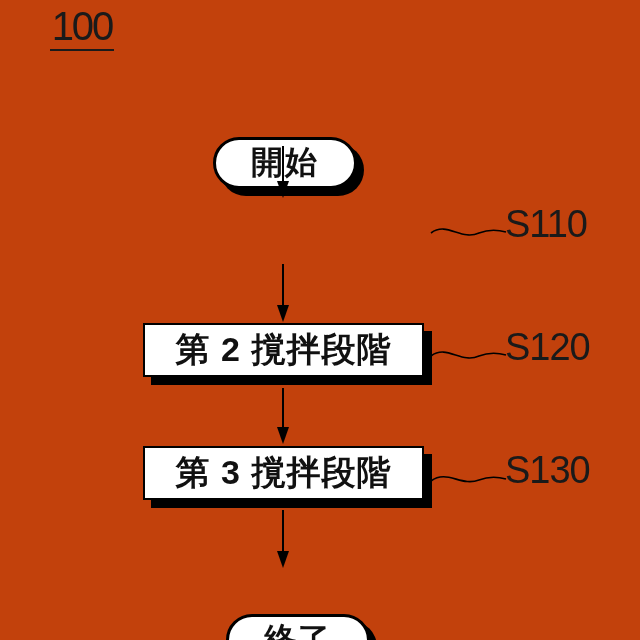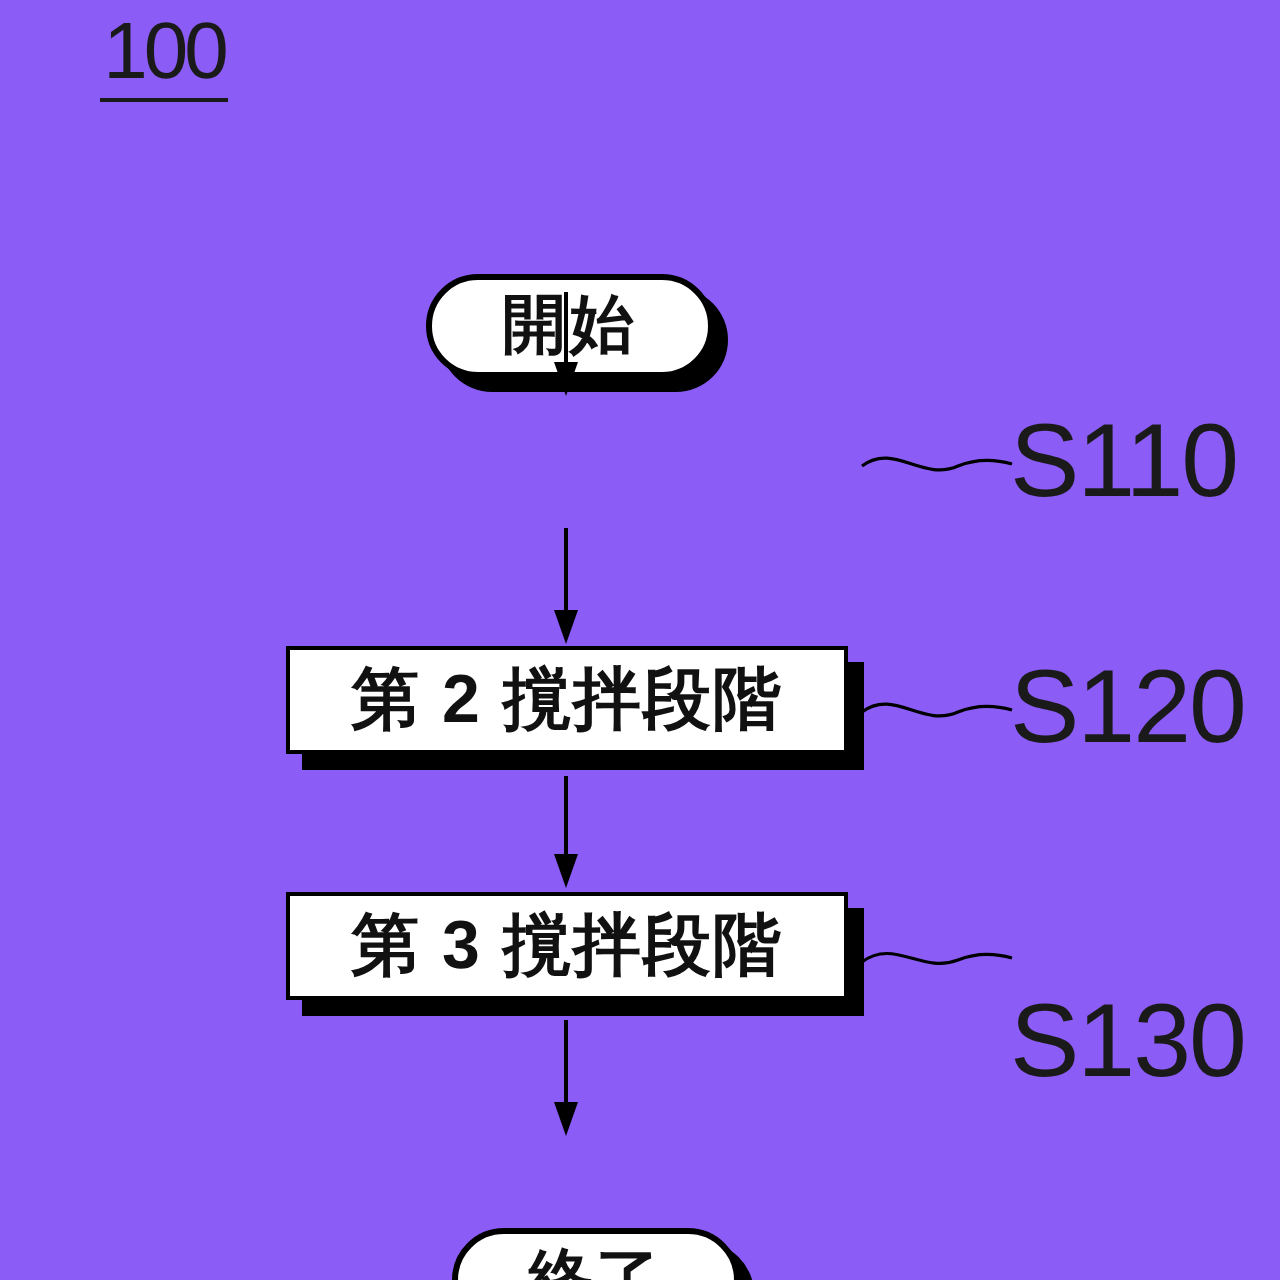--- a/index.html
+++ b/index.html
@@ -5,21 +5,21 @@
   html, body {
     margin: 0;
     padding: 0;
     background: #ffffff;
     font-family: "Liberation Sans", "DejaVu Sans", sans-serif;
   }
   .canvas {
     position: relative;
     width: 640px;
     height: 640px;
-    background: #8b5cf6;
+    background: #c2410c;
     overflow: hidden;
     color: #111111;
   }
   
   .fig-label {
     position: absolute;
     left: 50px;
     top: 4px;
     width: 64px;
     font-size: 40px;
@@ -91,29 +91,29 @@
     width: 78px;
     height: 26px;
   }
   .leader-1 { top: 219px; }
   .leader-2 { top: 342px; }
   .leader-3 { top: 465px; }
   
   .step-id {
     position: absolute;
     left: 505px;
-    font-size: 52px;
+    font-size: 38px;
     line-height: 1;
     letter-spacing: -1px;
     color: #1a1a1a;
     white-space: nowrap;
   }
   .id-1 { top: 205px; }
   .id-2 { top: 328px; }
-  .id-3 { top: 451px; margin-top: 44px; }
+  .id-3 { top: 451px; }
 </style>
 </head>
 <body>
 
 <div class="canvas">
 
   <div class="fig-label">100</div>
 
   <div class="terminal start">
     <span>開始</span>

